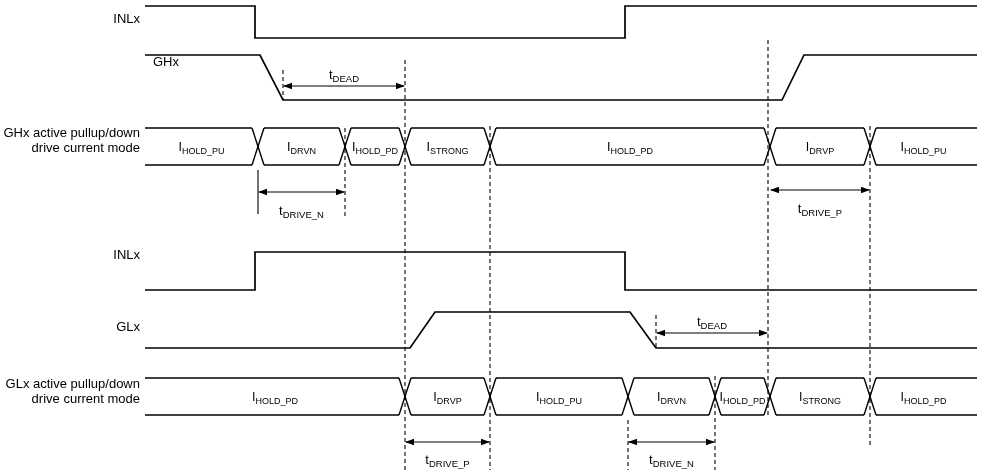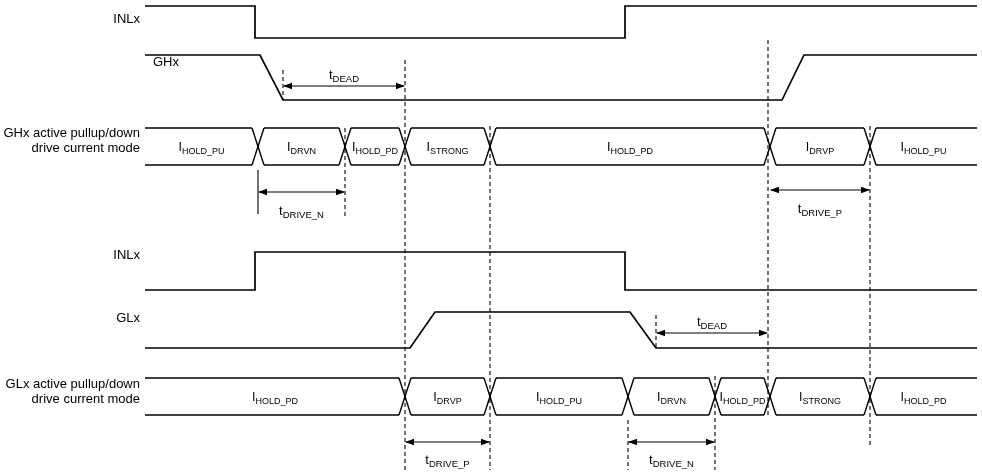--- a/index.html
+++ b/index.html
@@ -23,21 +23,21 @@
   svg text { font-family: "Liberation Sans", sans-serif; }
 </style>
 </head>
 <body>
 
 <div class="canvas">
   <div class="row-label" style="top:11px;  right:842px; width:110px;">INLx</div>
   <div class="row-label" style="top:54px;  right:803px; width:110px;">GHx</div>
   <div class="row-label" style="top:125px; right:842px; width:150px;">GHx active pullup/down drive current mode</div>
   <div class="row-label" style="top:247px; right:842px; width:110px;">INLx</div>
-  <div class="row-label" style="top:310px; right:842px; width:110px;text-align:right;">GLx</div>
+  <div class="row-label" style="top:319px; right:842px; width:110px;text-align:right;">GLx</div>
   <div class="row-label" style="top:376px; right:842px; width:150px;">GLx active pullup/down drive current mode</div>
   <svg id="timing-svg" width="982" height="475" viewBox="0 0 982 475">
       <polyline points="145,6 255,6 255,38 625,38 625,6 977,6" fill="none" stroke="#000000" stroke-width="1.7" stroke-linejoin="miter"></polyline>
       <polyline points="145,55 260,55 283,100 782,100 804,55 977,55" fill="none" stroke="#000000" stroke-width="1.7" stroke-linejoin="miter"></polyline>
       <polyline points="145,290 255,290 255,252 625,252 625,290 977,290" fill="none" stroke="#000000" stroke-width="1.7" stroke-linejoin="miter"></polyline>
       <polyline points="145,348 410,348 435,312 630,312 656,348 977,348" fill="none" stroke="#000000" stroke-width="1.7" stroke-linejoin="miter"></polyline>
       <g>
         <line x1="145" y1="128" x2="252" y2="128" stroke="#000000" stroke-width="1.7"></line>
         <line x1="145" y1="165" x2="252" y2="165" stroke="#000000" stroke-width="1.7"></line>
         <text x="201.5" y="151" text-anchor="middle" fill="#000000" font-size="12.5"><tspan>I</tspan><tspan dy="3" font-size="9">HOLD_PU</tspan></text>

